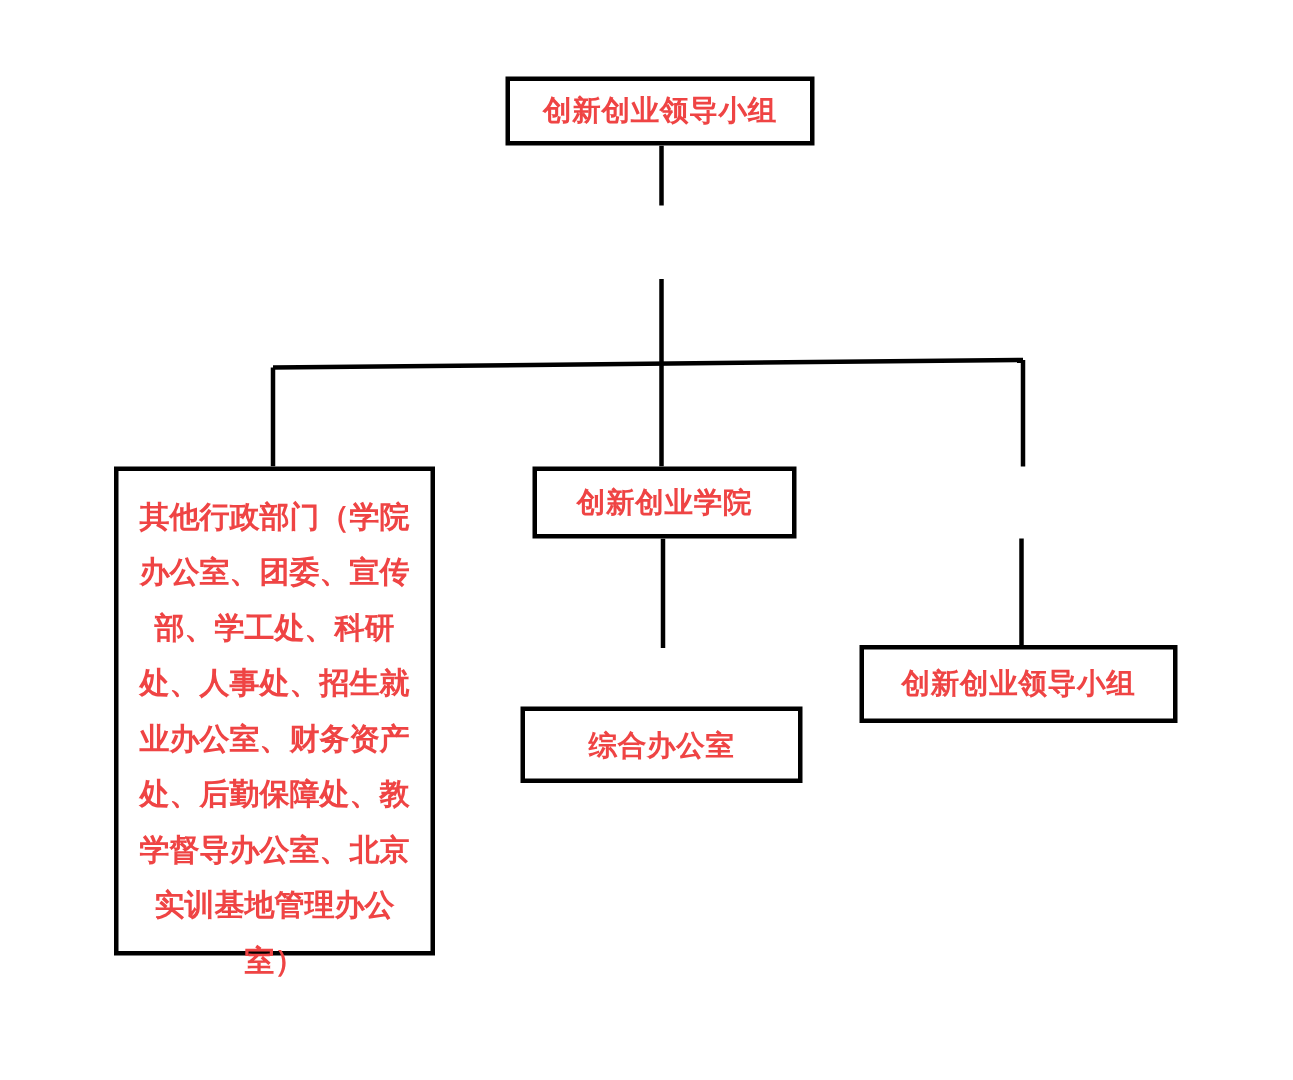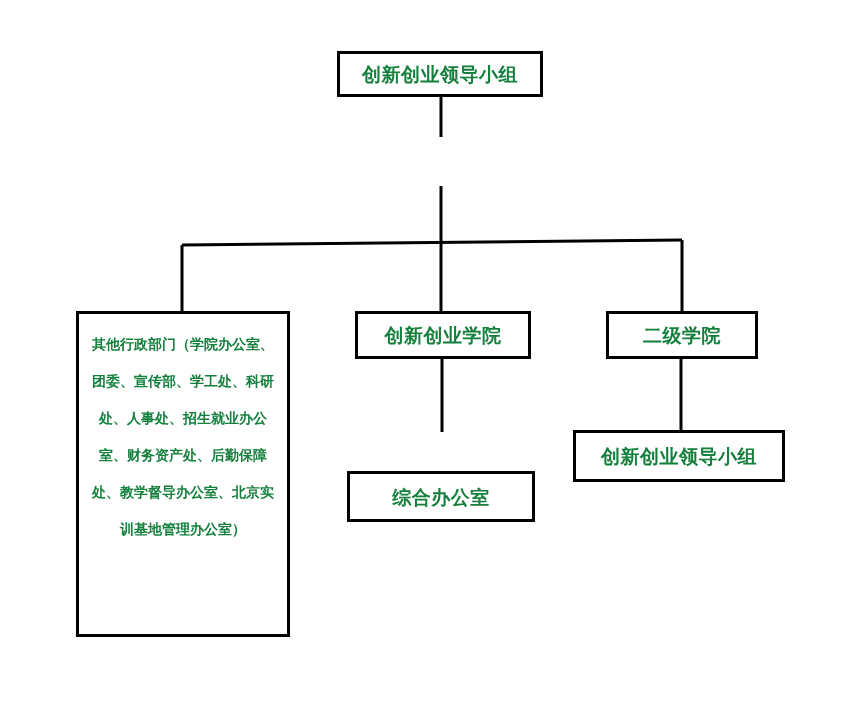--- a/index.html
+++ b/index.html
@@ -34,31 +34,31 @@
     display: flex;
     align-items: center;
     justify-content: center;
     text-align: center;
   }
   .node-label {
     font-family: "DejaVu Sans", "Liberation Sans", sans-serif;
     font-weight: 700;
     font-size: 19px;
     line-height: 22px;
-    color: #15803d;
+    color: #ef4444;
     letter-spacing: 0.5px;
     white-space: nowrap;
   }
   .node-box.multiline {
     align-items: flex-start;
     padding: 12px 10px 8px 10px;
   }
   .node-box.multiline .node-label {
     white-space: normal;
-    font-size: 14px;
+    font-size: 20px;
     line-height: 37px;
     letter-spacing: 0px;
     text-align: center;
     width: 100%;
   }
 </style>
 </head>
 <body>
 
 <div id="chart-root">
@@ -82,23 +82,20 @@
 
 
   <div class="node-box multiline" style="left: 76px; top: 311px; width: 214px; height: 326px; border-color: rgb(0, 0, 0); background: rgb(255, 255, 255);">
     <span class="node-label">其他行政部门（学院办公室、团委、宣传部、学工处、科研处、人事处、招生就业办公室、财务资产处、后勤保障处、教学督导办公室、北京实训基地管理办公室）</span>
   </div>
 
   <div class="node-box" style="left: 355px; top: 311px; width: 176px; height: 48px; border-color: rgb(0, 0, 0); background: rgb(255, 255, 255);">
     <span class="node-label">创新创业学院</span>
   </div>
 
-  <div class="node-box" style="left: 606px; top: 311px; width: 152px; height: 48px; border-color: rgb(0, 0, 0); background: rgb(255, 255, 255);">
-    <span class="node-label">二级学院</span>
-  </div>
 
   <div class="node-box" style="left: 347px; top: 432px; width: 188px; height: 51px; border-color: rgb(0, 0, 0); background: rgb(255, 255, 255); margin-top: 39px;">
     <span class="node-label">综合办公室</span>
   </div>
 
   <div class="node-box" style="left: 573px; top: 430px; width: 212px; height: 52px; border-color: rgb(0, 0, 0); background: rgb(255, 255, 255);">
     <span class="node-label">创新创业领导小组</span>
   </div>
 
 </div>

